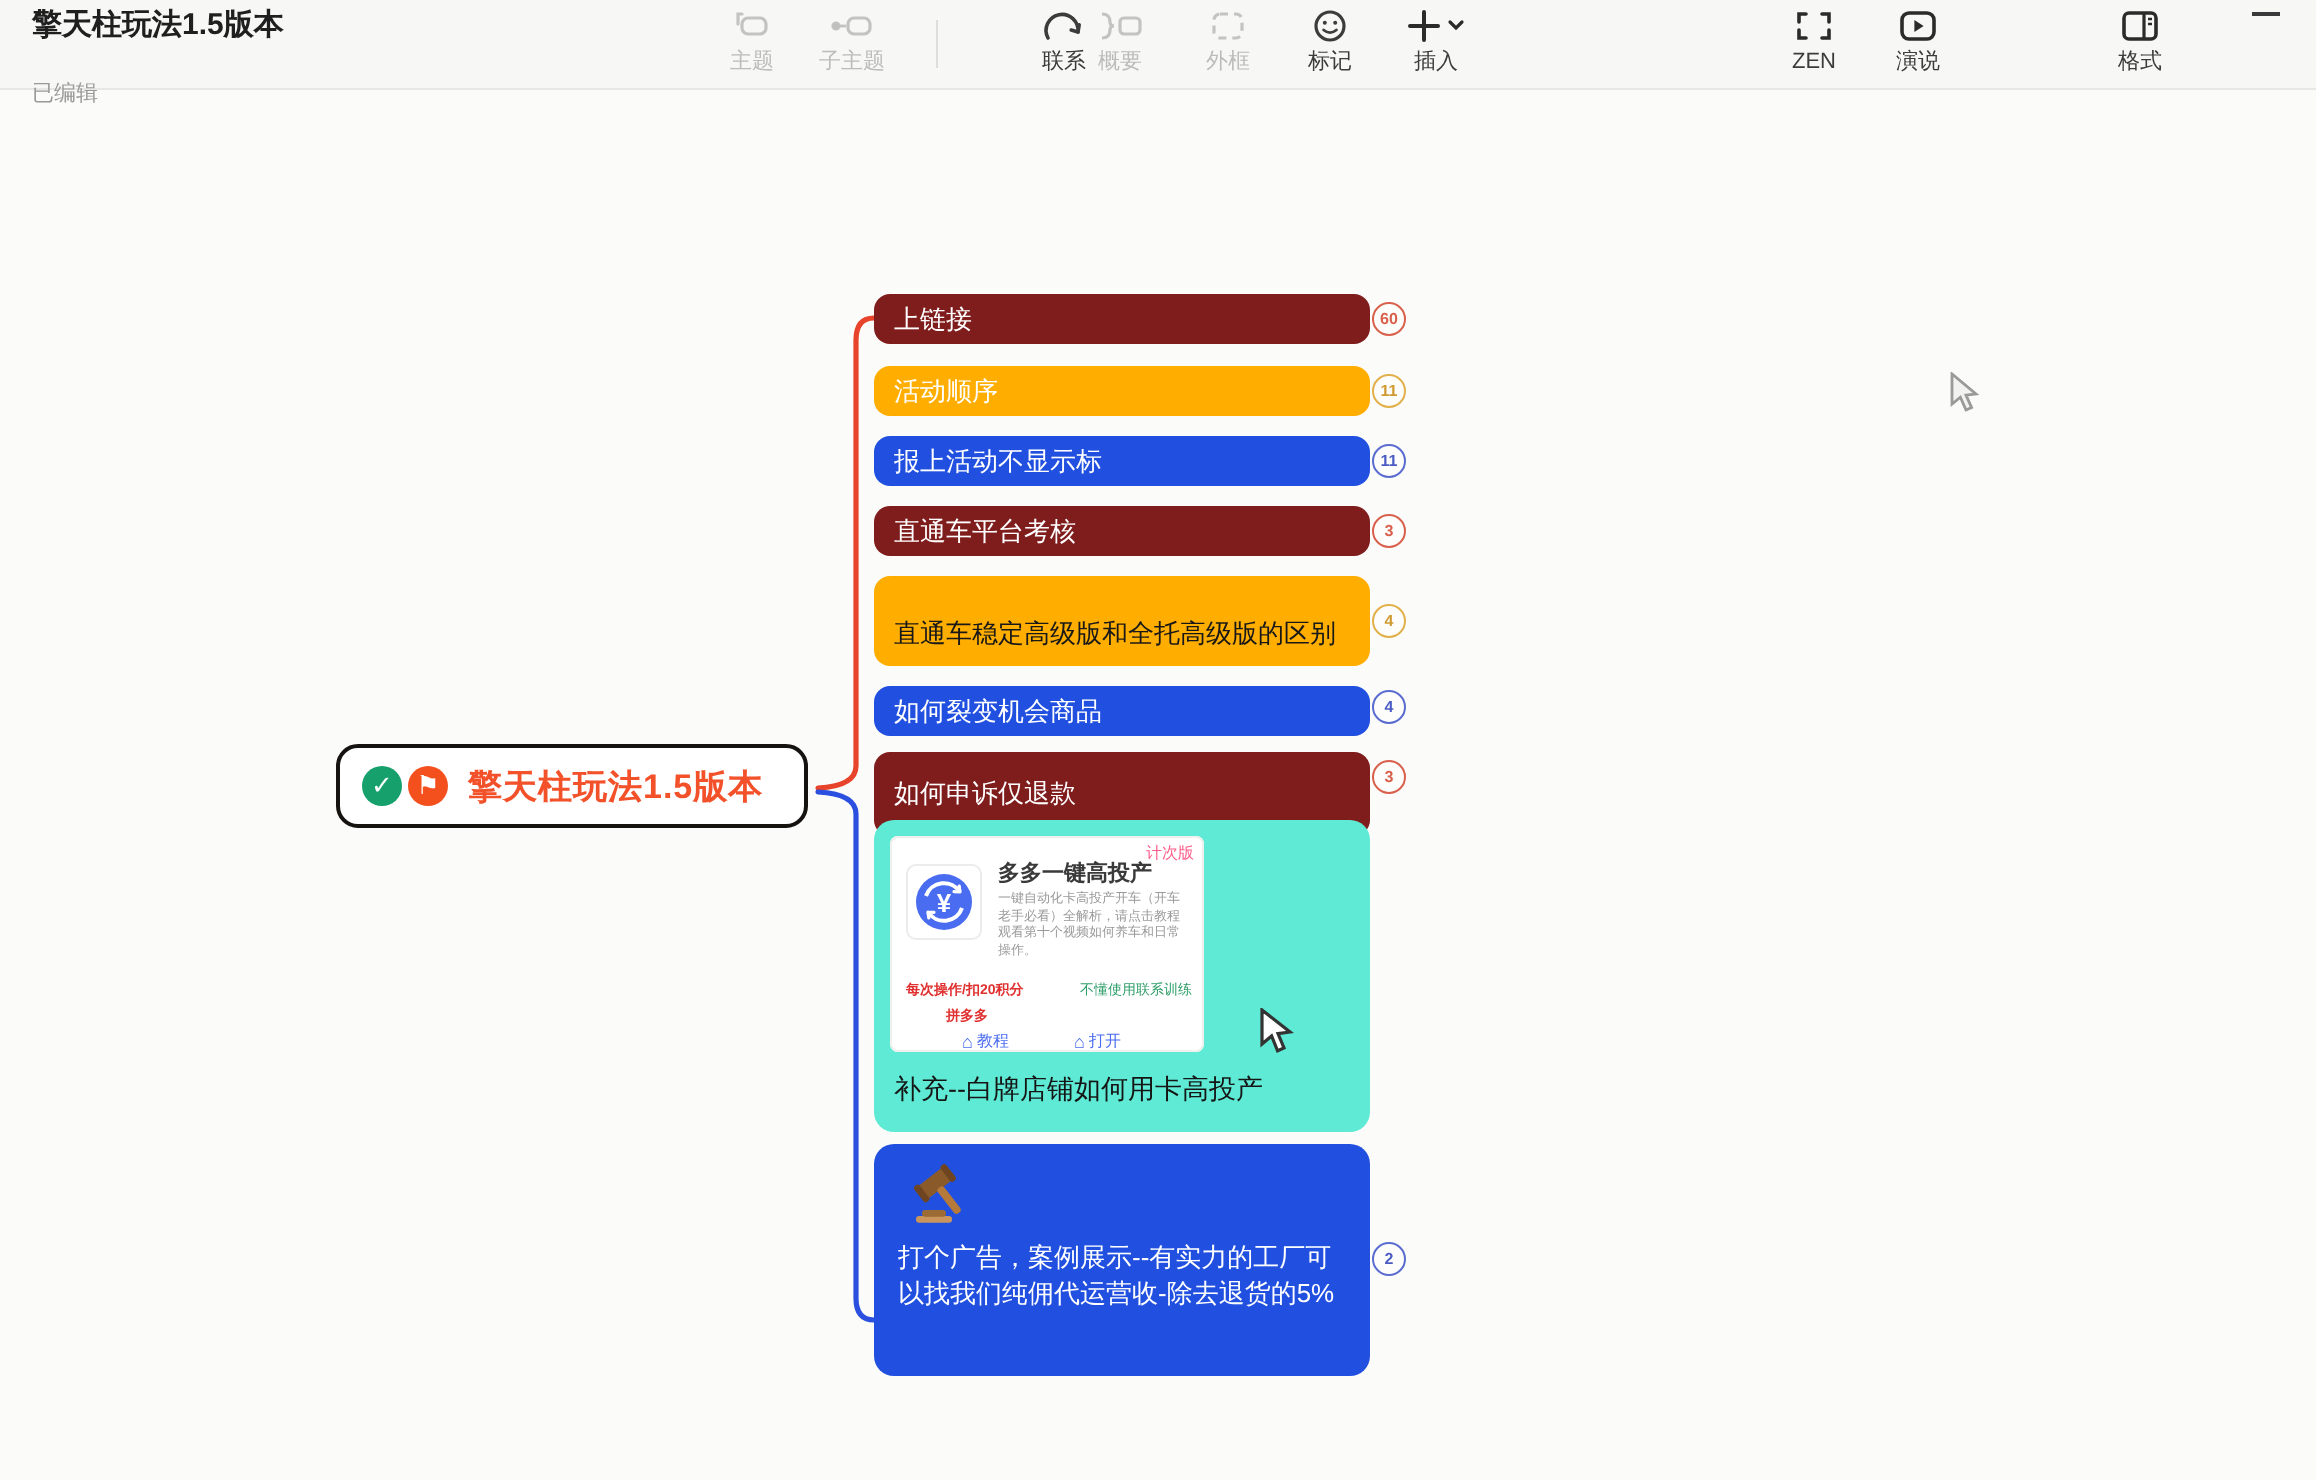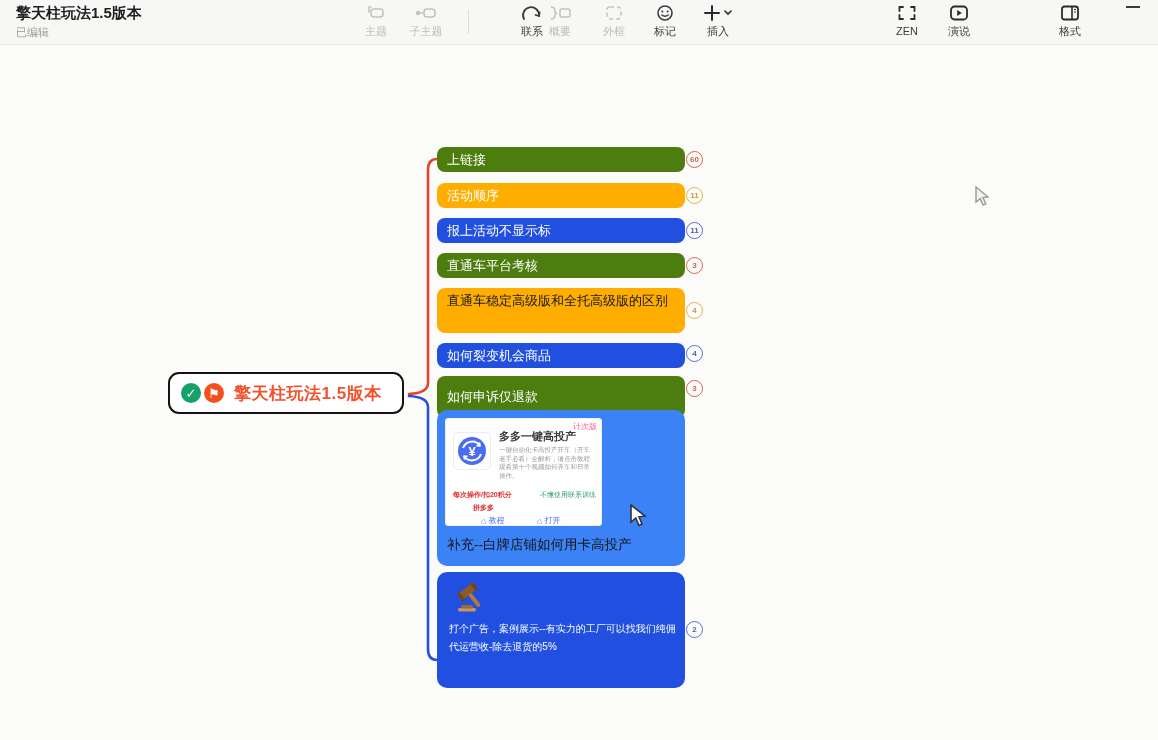--- a/index.html
+++ b/index.html
@@ -4,21 +4,21 @@
 <style>
   * { margin:0; padding:0; box-sizing:border-box; }
   html,body { width:1158px; height:740px; overflow:hidden;
     font-family:"Liberation Sans","DejaVu Sans",sans-serif; background:#fbfbf9; }
 
   
   .header { position:absolute; left:0; top:0; width:1158px; height:45px;
     background:#f7f7f5; border-bottom:1px solid #e7e7e4; z-index:5; }
   .title-block { position:absolute; left:16px; top:3px; }
   .doc-title { font-size:15px; font-weight:bold; color:#1f1f1f; line-height:20px; }
-  .doc-status { font-size:11px; color:#9a9a98; margin-top:2px; }
+  .doc-status { font-size:11px; color:#9a9a98; margin-top:16px; }
 
   .tool { position:absolute; top:2px; width:48px; height:42px; text-align:center;
     cursor:pointer; }
   .tool .t-icon { height:22px; display:flex; align-items:center; justify-content:center; }
   .tool .t-label { font-size:11px; color:#3c3c3c; line-height:14px; }
   .tool.disabled .t-label { color:#bcbcba; }
   .tool.disabled svg * { stroke:#c3c3c1 !important; fill-opacity:.35; }
   .tb-sep { position:absolute; left:468px; top:10px; width:1px; height:24px; background:#dededc; }
   .min-dash { position:absolute; right:18px; top:6px; width:14px; height:2px; background:#3a3a3a; }
 
@@ -30,36 +30,36 @@
     display:flex; align-items:center; padding-left:11px; cursor:pointer; }
   .root-node .badge-ico { width:20px; height:20px; border-radius:50%; color:#fff;
     display:flex; align-items:center; justify-content:center; font-size:13px; margin-right:3px; }
   .ico-check { background:#15a06c; }
   .ico-flag  { background:#f4501e; font-size:12px; }
   .root-label { color:#f3512a; font-weight:bold; font-size:17px; margin-left:7px; letter-spacing:.5px; }
 
   .branch { position:absolute; left:437px; width:248px; border-radius:8px;
     color:#fff; font-size:13px; font-weight:500; display:flex; align-items:center;
     padding:0 10px; cursor:pointer; }
-  .c-red   { background:#4d7c0f; }
+  .c-red   { background:#7f1d1d; }
   .c-amber { background:#ffae00; }
   .c-blue  { background:#2150e0; }
   .dark-text { color:#181818; }
-  .multi { align-items:flex-start; padding-top:4px; line-height:18px; }
+  .multi { align-items:flex-start; padding-top:20px; line-height:18px; }
 
   .badge { position:absolute; left:686px; width:17px; height:17px; border-radius:50%;
     background:#fdfdfb; display:flex; align-items:center; justify-content:center;
     font-size:8px; font-weight:bold; cursor:pointer; }
   .b-red   { border:1.5px solid #d9604c; color:#d9604c; }
   .b-amber { border:1.5px solid #e2b04a; color:#cf9a30; }
   .b-blue  { border:1.5px solid #5a6cd0; color:#4a5cc4; }
 
   
   .node8 { position:absolute; left:437px; top:364px; width:248px; height:156px;
-    background:#3b82f6; border-radius:10px; cursor:pointer; }
+    background:#5eead4; border-radius:10px; cursor:pointer; }
   .mini-card { position:absolute; left:8px; top:8px; width:157px; height:108px;
     background:#ffffff; border-radius:4px; box-shadow:0 0 0 1px #f0f0ee inset; }
   .mc-edition { position:absolute; right:5px; top:3px; font-size:8px; color:#ff5f8a; }
   .mc-logo { position:absolute; left:8px; top:14px; width:38px; height:38px;
     background:#fff; border:1px solid #ececec; border-radius:5px;
     display:flex; align-items:center; justify-content:center; }
   .mc-title { position:absolute; left:54px; top:11px; font-size:11px; font-weight:bold; color:#3a3a3a; }
   .mc-desc { position:absolute; left:54px; top:28px; width:96px; font-size:6.5px;
     color:#9a9a9a; line-height:8.5px; }
   .mc-red { position:absolute; left:8px; top:72px; font-size:7px; font-weight:bold; color:#e03030; }
@@ -67,21 +67,21 @@
   .mc-platform { position:absolute; left:28px; top:85px; font-size:7px; font-weight:bold; color:#e03030; }
   .mc-btn { position:absolute; top:97px; font-size:8px; color:#4a6cf0; display:flex; align-items:center; gap:2px; cursor:pointer; }
   .mc-btn .house { font-size:9px; }
   .node8-caption { position:absolute; left:10px; top:126px; font-size:13.5px; color:#151515; }
 
   
   .node9 { position:absolute; left:437px; top:526px; width:248px; height:116px;
     background:#2150e0; border-radius:10px; cursor:pointer; color:#fff; }
   .gavel { position:absolute; left:14px; top:8px; }
   .node9-text { position:absolute; left:12px; top:48px; width:228px;
-    font-size:10px; line-height:18px; font-weight:500; }
+    font-size:13px; line-height:18px; font-weight:500; }
 
   
   .cursor { position:absolute; z-index:9; pointer-events:none; }
 
   svg { display:block; }
 </style>
 </head>
 <body>
 
 <div class="header">

